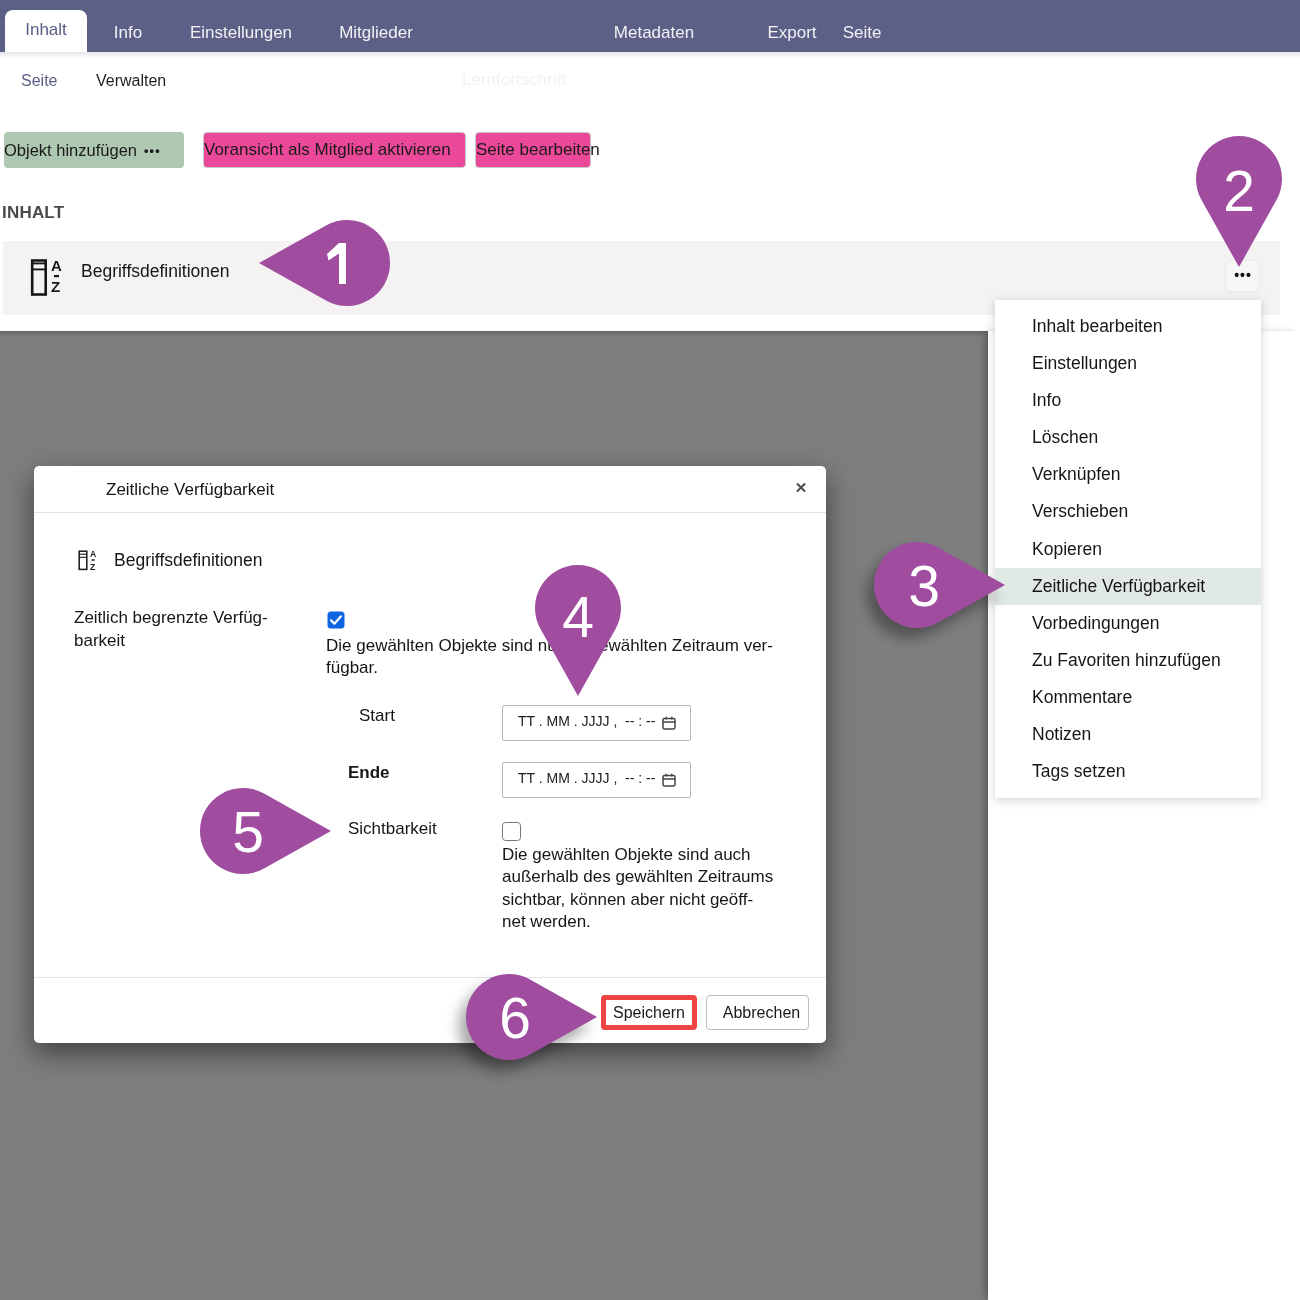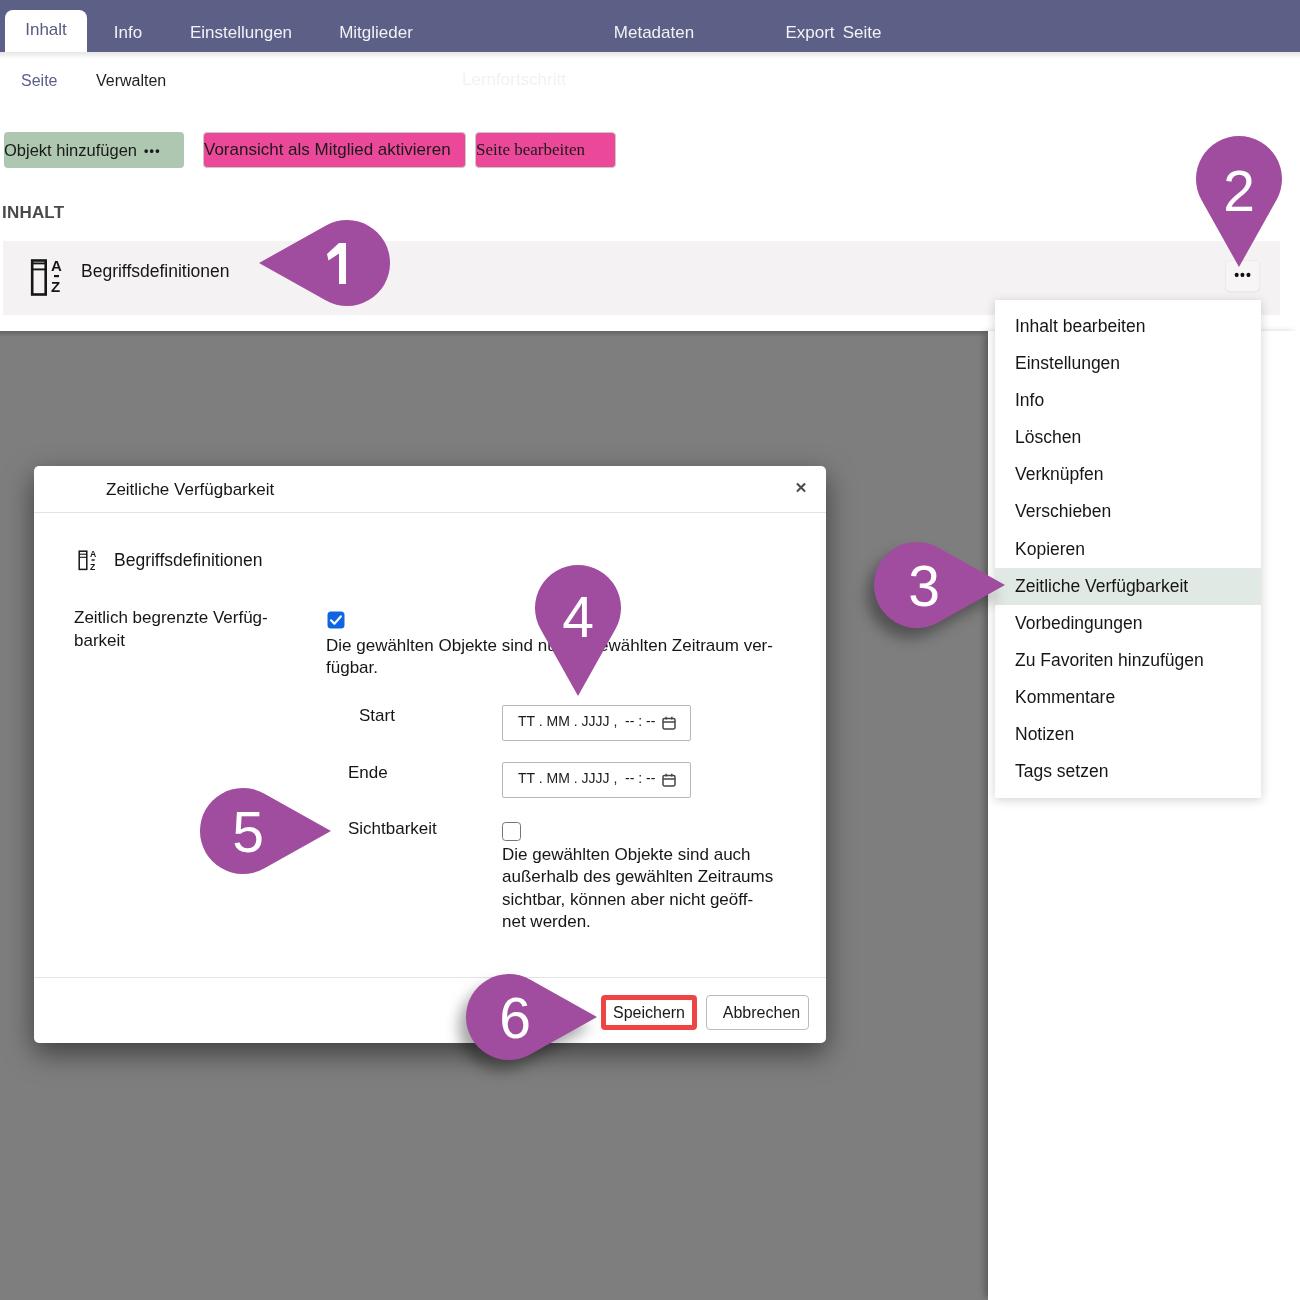--- a/index.html
+++ b/index.html
@@ -29,21 +29,21 @@
   #rowtext { left:81px; top:261px; font-size:17.5px; color:#161616; }
   #dotsbtn { left:1225px; top:260px; width:35px; height:32px; background:#f7f5f5; border:1px solid #eceaea; border-radius:5px; box-shadow:0 1px 2px rgba(0,0,0,0.04); text-align:center; font-size:14px; font-weight:bold; letter-spacing:1px; line-height:29px; color:#111; text-indent:1px; }
 
   
   #backdrop { left:0; top:331px; width:988px; height:969px; background:#7e7e7e; }
   #backdrop-topshadow { left:0; top:331px; width:988px; height:6px; background:linear-gradient(rgba(0,0,0,0.20), rgba(0,0,0,0)); }
   #rightcol { left:988px; top:331px; width:312px; height:969px; background:#fff; box-shadow:-5px 0 7px -2px rgba(0,0,0,0.30); }
 
   
   #menu { left:995px; top:300px; width:266px; height:498px; background:#fff; box-shadow:0 2px 10px rgba(0,0,0,0.18); padding-top:8px; }
-  #menu .mi { height:37.1px; line-height:37.1px; padding-left:20px; font-size:17.5px; color:#161616; white-space:nowrap; }
+  #menu .mi { height:37.1px; line-height:37.1px; padding-left:37px; font-size:17.5px; color:#161616; white-space:nowrap; }
   #menu .hi { background:#e1e9e4; }
 
   
   #modal { left:34px; top:466px; width:792px; height:577px; background:#fff; border-radius:5px; box-shadow:0 10px 28px rgba(0,0,0,0.5); }
   #mhead { position:absolute; left:0; top:0; width:100%; height:47px; border-bottom:1px solid #e3e3e3; }
   #mtitle { position:absolute; left:72px; top:14px; font-size:17px; color:#161616; }
   #mclose { position:absolute; left:757px; top:12px; width:20px; height:20px; color:#4a4a4a; font-size:15px; font-weight:bold; line-height:20px; text-align:center; }
   .mtext { position:absolute; font-size:17px; color:#161616; line-height:22.3px; }
 
   
@@ -55,31 +55,31 @@
 <body>
 <div id="page">
 
   <div class="abs" id="tabbar">
     <div id="activetab">Inhalt</div>
     <span class="tab" style="left:128px;">Info</span>
     <span class="tab" style="left:241px;">Einstellungen</span>
     <span class="tab" style="left:376px;">Mitglieder</span>
     <span class="tab" style="left:514px;margin-top:47px;">Lernfortschritt</span>
     <span class="tab" style="left:654px;">Metadaten</span>
-    <span class="tab" style="left:810px;">Export</span>
+    <span class="tab" style="left:792px;">Export</span>
     <span class="tab" style="left:862px;">Seite</span>
   </div>
   <div class="abs" id="barshadow"></div>
 
   <span class="subtab" style="left:21px; color:#5b5f88;">Seite</span>
   <span class="subtab" style="left:96px; color:#1f1f1f;">Verwalten</span>
 
   <div class="btn" id="btngreen">Objekt hinzufügen<span class="dots3">•••</span></div>
   <div class="btn btnwhite" style="left:203px; width:263px;">Voransicht als Mitglied aktivieren</div>
-  <div class="btn btnwhite" style="left:475px; width:141px;font-family:Liberation Serif, serif;">Seite bearbeiten</div>
+  <div class="btn btnwhite" style="left:475px; width:116px;">Seite bearbeiten</div>
 
   <div class="abs" id="inhalt-h">INHALT</div>
 
   <div class="abs" id="row"></div>
   <svg class="abs" style="left:29px; top:257px;" width="36" height="40" viewBox="0 0 36 40">
     <rect x="3.2" y="3.5" width="13.5" height="34" fill="none" stroke="#161616" stroke-width="2.6"></rect>
     <line x1="3.2" y1="6.4" x2="16.7" y2="6.4" stroke="#161616" stroke-width="1.9"></line>
     <line x1="3.2" y1="12.4" x2="16.7" y2="12.4" stroke="#161616" stroke-width="1.9"></line>
     <text x="22" y="14" font-size="15" font-weight="bold" fill="#161616">A</text>
     <rect x="25" y="18" width="5" height="2.2" fill="#161616"></rect>
@@ -135,21 +135,21 @@
     <div class="abs" style="left:468px; top:239px; width:189px; height:36px; background:#fff; border:1px solid #beb2be; border-radius:2px;">
       <span style="position:absolute; left:15px; top:7px; font-size:14px; color:#1a1a1a; white-space:pre;">TT . MM . JJJJ ,  -- : --</span>
       <svg style="position:absolute; left:159px; top:10px;" width="15" height="15" viewBox="0 0 15 15">
         <rect x="1" y="2.5" width="12" height="10.5" rx="1.4" fill="none" stroke="#444" stroke-width="1.5"></rect>
         <line x1="1" y1="6" x2="13" y2="6" stroke="#444" stroke-width="1.5"></line>
         <line x1="4.2" y1="0.7" x2="4.2" y2="3.4" stroke="#444" stroke-width="1.5"></line>
         <line x1="9.8" y1="0.7" x2="9.8" y2="3.4" stroke="#444" stroke-width="1.5"></line>
       </svg>
     </div>
 
-    <span class="mtext" style="left:314px; top:296px;">Ende</span>
+    <span class="mtext" style="left:314px; top:296px;font-weight:bold;">Ende</span>
     <div class="abs" style="left:468px; top:296px; width:189px; height:36px; background:#fff; border:1px solid #beb2be; border-radius:2px;">
       <span style="position:absolute; left:15px; top:7px; font-size:14px; color:#1a1a1a; white-space:pre;">TT . MM . JJJJ ,  -- : --</span>
       <svg style="position:absolute; left:159px; top:10px;" width="15" height="15" viewBox="0 0 15 15">
         <rect x="1" y="2.5" width="12" height="10.5" rx="1.4" fill="none" stroke="#444" stroke-width="1.5"></rect>
         <line x1="1" y1="6" x2="13" y2="6" stroke="#444" stroke-width="1.5"></line>
         <line x1="4.2" y1="0.7" x2="4.2" y2="3.4" stroke="#444" stroke-width="1.5"></line>
         <line x1="9.8" y1="0.7" x2="9.8" y2="3.4" stroke="#444" stroke-width="1.5"></line>
       </svg>
     </div>
 

